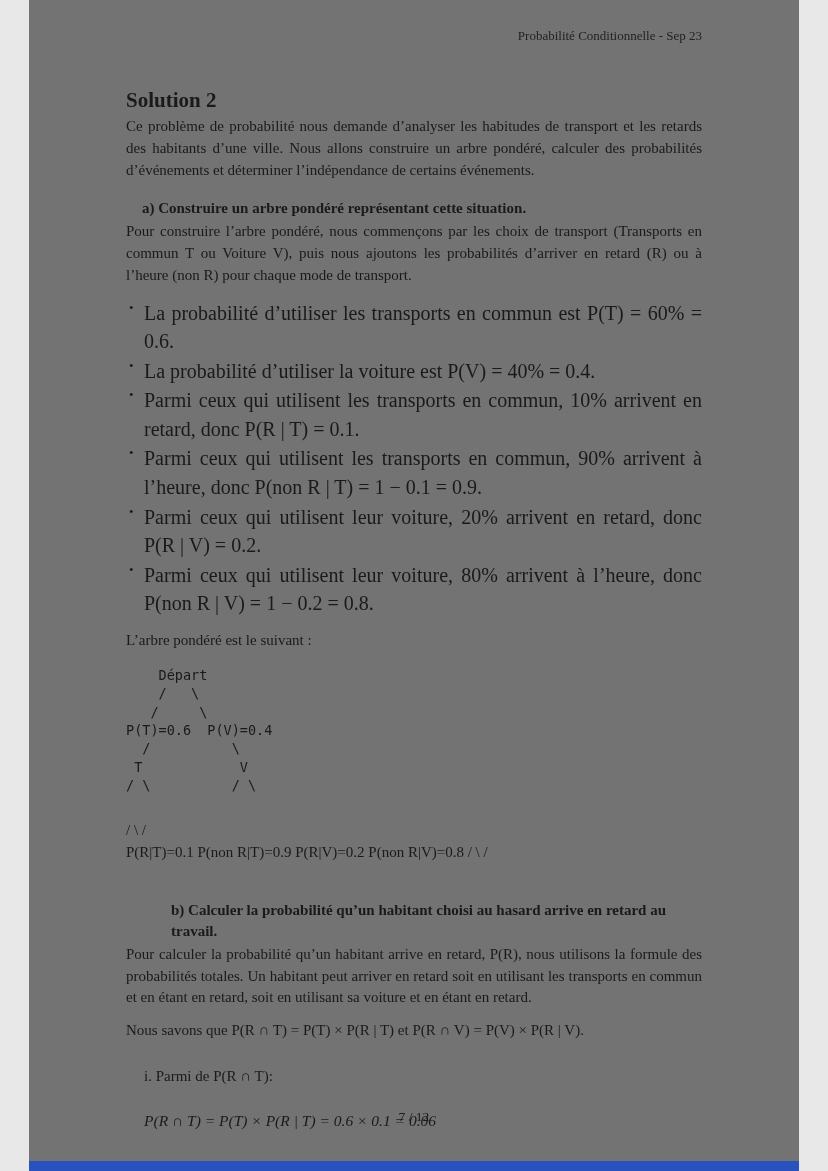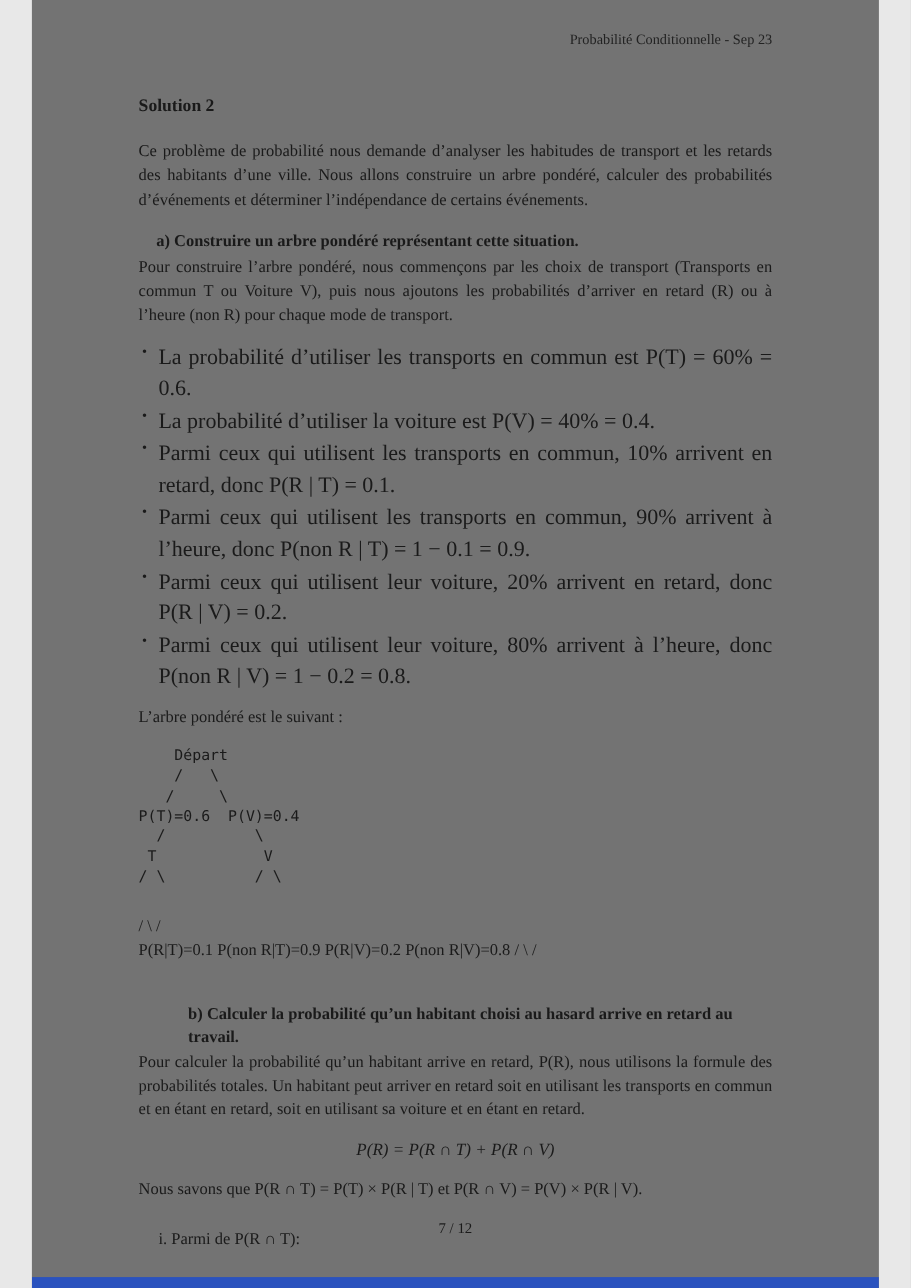--- a/index.html
+++ b/index.html
@@ -15,30 +15,30 @@
     box-sizing: border-box;
     padding: 28px 97px 0 97px;
   }
   .header {
     text-align: right;
     font-size: 13px;
     color: #222;
   }
   .title {
     margin: 44px 0 0 0;
-    font-size: 16px;
+    font-size: 21px;
     font-weight: bold;
   }
   p, .para {
     font-size: 15px;
     line-height: 1.45;
     text-align: justify;
     margin: 11px 0;
   }
-  .intro { margin-top: 22px; }
+  .intro { margin-top: 3px; }
   h2.sec {
     font-size: 15px;
     font-weight: bold;
     margin: 17px 0 2px 16px;
     line-height: 1.4;
   }
   h2.sec-b { margin-top: 36px; padding-left: 29px; }
   .sec + p { margin-top: 2px; }
   ul.bullets {
     list-style: none;
@@ -138,21 +138,20 @@
 / \          / \</pre>
 
   <div class="tree-overflow">
     <div>/ \ /</div>
     <div>P(R|T)=0.1 P(non R|T)=0.9 P(R|V)=0.2 P(non R|V)=0.8 / \ /</div>
   </div>
 
   <h2 class="sec sec-b">b) Calculer la probabilité qu’un habitant choisi au hasard arrive en retard au travail.</h2>
   <p>Pour calculer la probabilité qu’un habitant arrive en retard, P(R), nous utilisons la formule des probabilités totales. Un habitant peut arriver en retard soit en utilisant les transports en commun et en étant en retard, soit en utilisant sa voiture et en étant en retard.</p>
 
-  <div class="formula-center">P(R) = P(R ∩ T) + P(R ∩ V)</div>
 
   <p>Nous savons que P(R ∩ T) = P(T) × P(R | T) et P(R ∩ V) = P(V) × P(R | V).</p>
 
   <div class="step-label">i. Parmi de P(R ∩ T):</div>
 
   <div class="formula-left">P(R ∩ T) = P(T) × P(R | T) = 0.6 × 0.1 = 0.06</div>
 
   <div class="step-label step-ii">ii. Calcul de P(R ∩ V):</div>
 
   <div class="footer">7 / 12</div>

